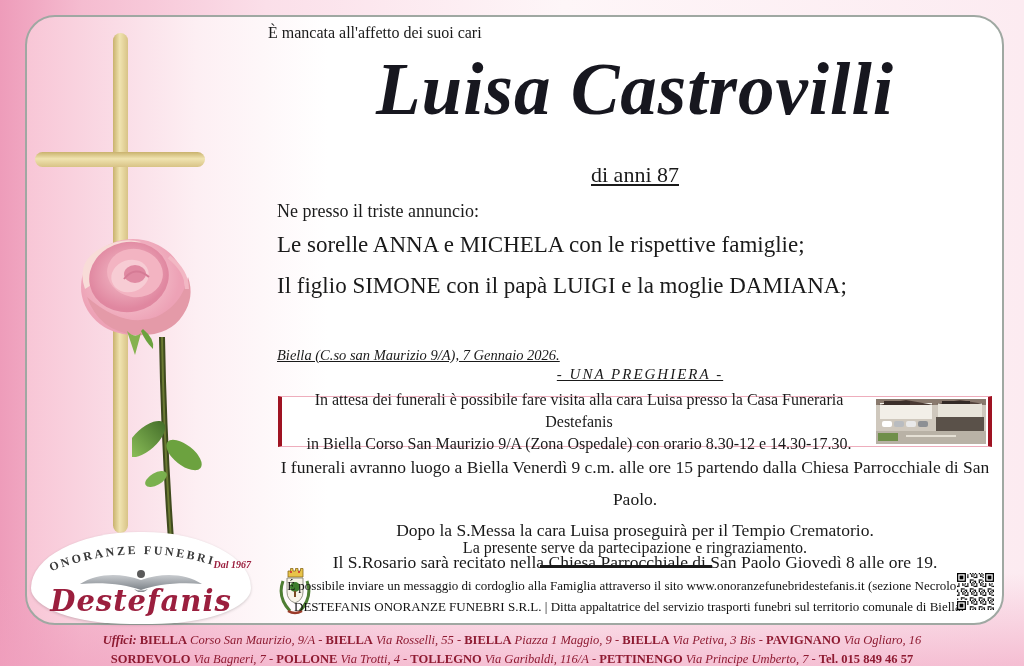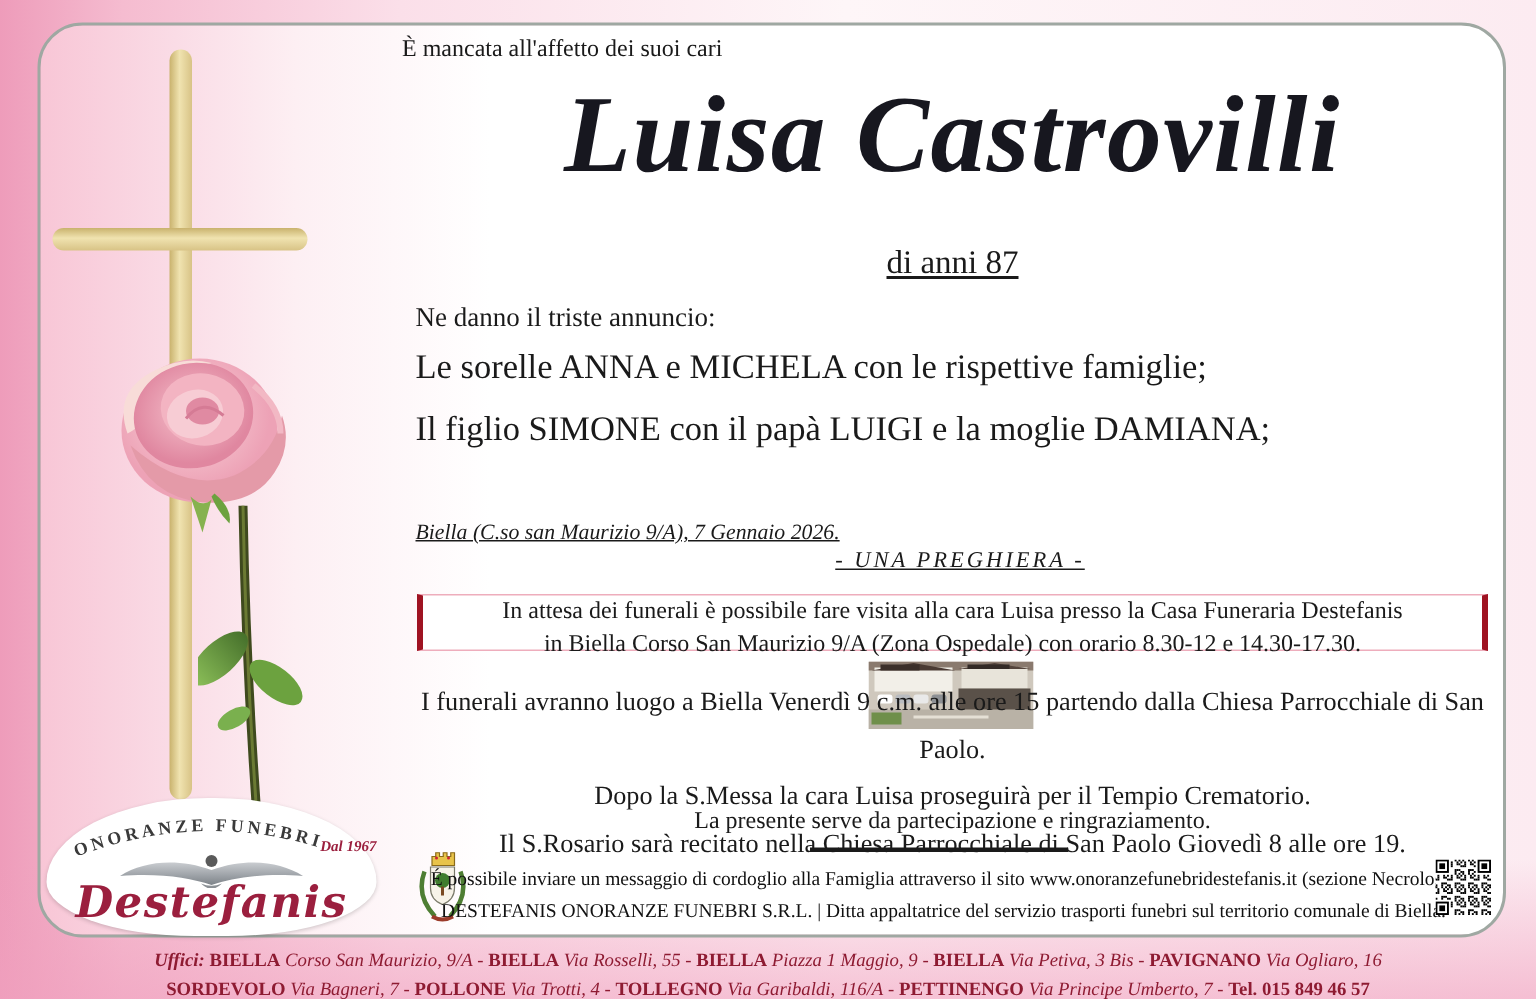--- a/index.html
+++ b/index.html
@@ -41,24 +41,24 @@
     font-weight:bold;font-style:italic;color:#17171f;letter-spacing:1px;}
   .age{left:268px;top:162px;width:734px;text-align:center;font-size:22px;}
   .age span{text-decoration:underline;}
   .lead{left:277px;top:201px;font-size:18px;}
   .family{left:277px;top:224px;font-size:23px;line-height:41px;}
   .dateline{left:277px;top:347px;font-size:14.5px;font-style:italic;}
   .dateline span{text-decoration:underline;}
   .prayer{left:268px;top:366px;width:744px;text-align:center;font-size:15px;
     font-style:italic;font-weight:normal;letter-spacing:2px;}
   .prayer span{text-decoration:underline;}
-  .visit-box{left:278px;top:396px;width:714px;height:38px;box-sizing:border-box;background:#fff;
+  .visit-box{left:278px;top:396px;width:714px;height:51px;box-sizing:border-box;background:#fff;
     border-top:1px solid #eeadbc;border-bottom:1px solid #eeadbc;
     border-left:4px solid #9f1322;border-right:4px solid #9f1322;
-    display:flex;align-items:center;flex-direction:column;}
+    display:flex;align-items:center;}
   .visit-text{flex:1;text-align:center;font-size:16px;line-height:22px;}
   .visit-photo{width:110px;height:45px;margin-right:2px;flex:0 0 auto;}
   .funeral{left:268px;top:452px;width:734px;text-align:center;font-size:17.5px;line-height:31.5px;}
   .closing{left:268px;top:539px;width:734px;text-align:center;font-size:16px;}
   .divider{left:540px;top:565px;width:172px;height:3px;background:#1a1a1a;}
   .crest{left:276px;top:567px;width:38px;height:50px;}
   .footer-msg{left:268px;top:575px;width:722px;text-align:center;font-size:13px;line-height:21px;color:#111;}
   .qr{left:957px;top:573px;width:37px;height:37px;}
   .offices{left:0;top:631px;width:1024px;text-align:center;font-size:12.5px;line-height:19px;
     color:#8e1b32;font-style:italic;}
@@ -141,21 +141,21 @@
       </svg>
     </div>
     <div class="logo-name">Destefanis</div>
   </div>
 </div>
 
 <div class="abs intro">È mancata all'affetto dei suoi cari</div>
 <div class="abs title">Luisa Castrovilli</div>
 <div class="abs age"><span>di anni 87</span></div>
 
-<div class="abs lead">Ne danno il triste annuncio:</div>
+<div class="abs lead">Ne presso il triste annuncio:</div>
 <div class="abs family">
   <div>Le sorelle ANNA e MICHELA con le rispettive famiglie;</div>
   <div>Il figlio SIMONE con il papà LUIGI e la moglie DAMIANA;</div>
 </div>
 <div class="abs dateline"><span>Biella (C.so san Maurizio 9/A), 7 Gennaio 2026.</span></div>
 <div class="abs prayer"><span>- UNA PREGHIERA -</span></div>
 
 <div class="abs visit-box">
   <div class="visit-text">
     <div>In attesa dei funerali è possibile fare visita alla cara Luisa presso la Casa Funeraria Destefanis</div>

